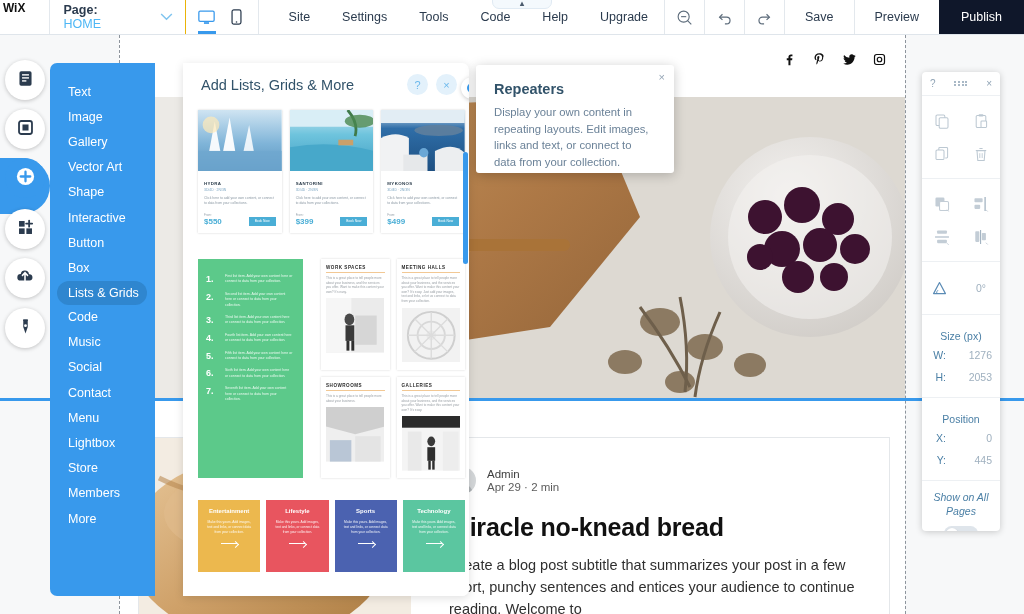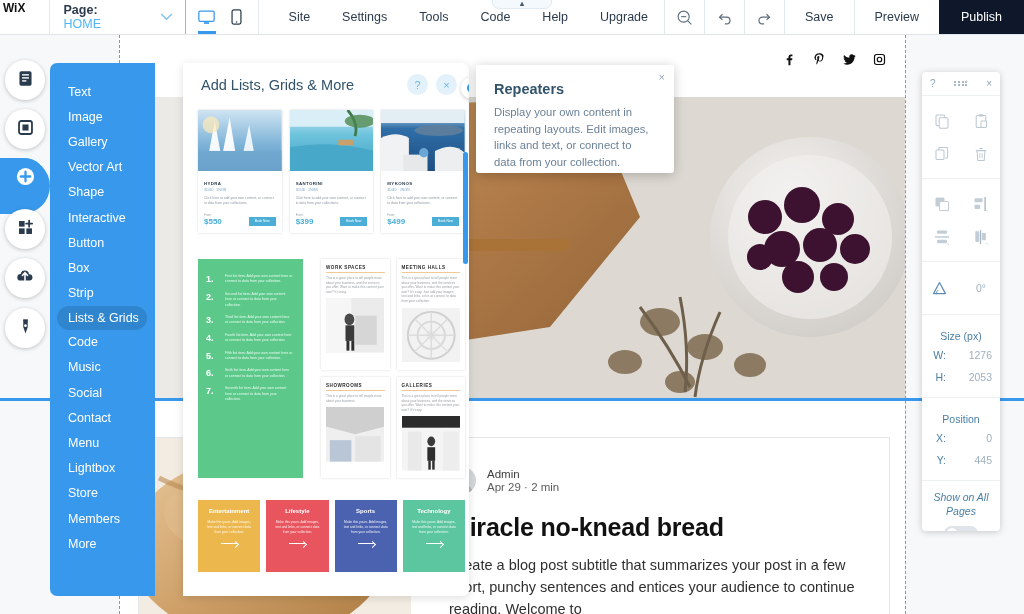--- a/index.html
+++ b/index.html
@@ -444,21 +444,20 @@
 
   <div class="addpanel">
     <div class="cat">Text</div>
     <div class="cat">Image</div>
     <div class="cat">Gallery</div>
     <div class="cat">Vector Art</div>
     <div class="cat">Shape</div>
     <div class="cat">Interactive</div>
     <div class="cat">Button</div>
     <div class="cat">Box</div>
-    <div class="cat">Strip</div>
     <div class="cat selected">Lists &amp; Grids</div>
     <div class="cat">Code</div>
     <div class="cat">Music</div>
     <div class="cat">Social</div>
     <div class="cat">Contact</div>
     <div class="cat">Menu</div>
     <div class="cat">Lightbox</div>
     <div class="cat">Store</div>
     <div class="cat">Members</div>
     <div class="cat">More</div>

